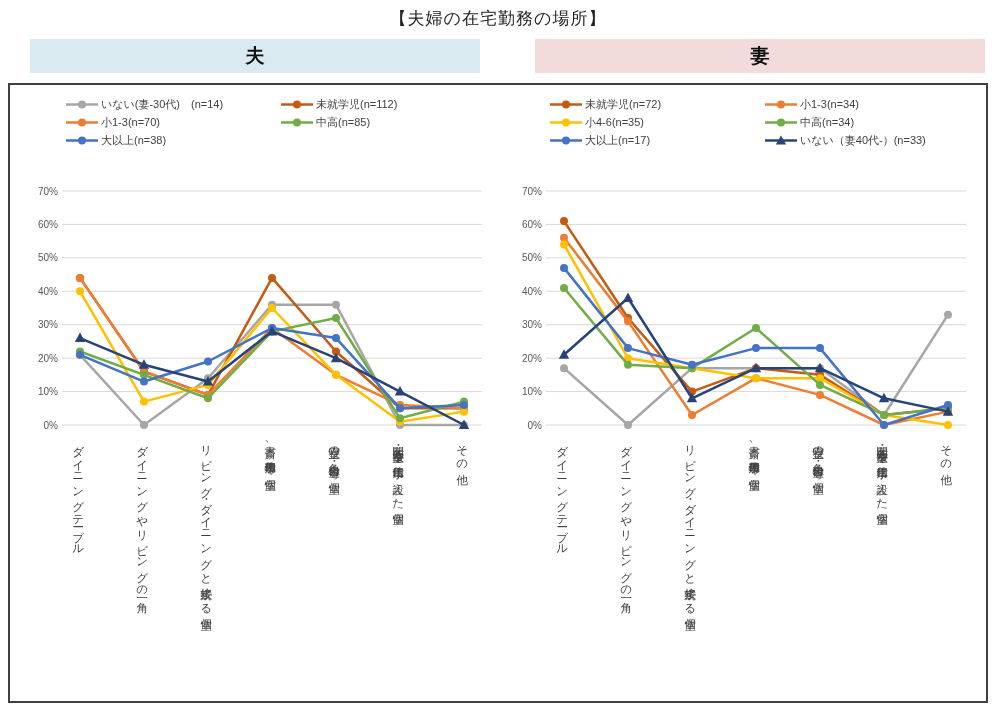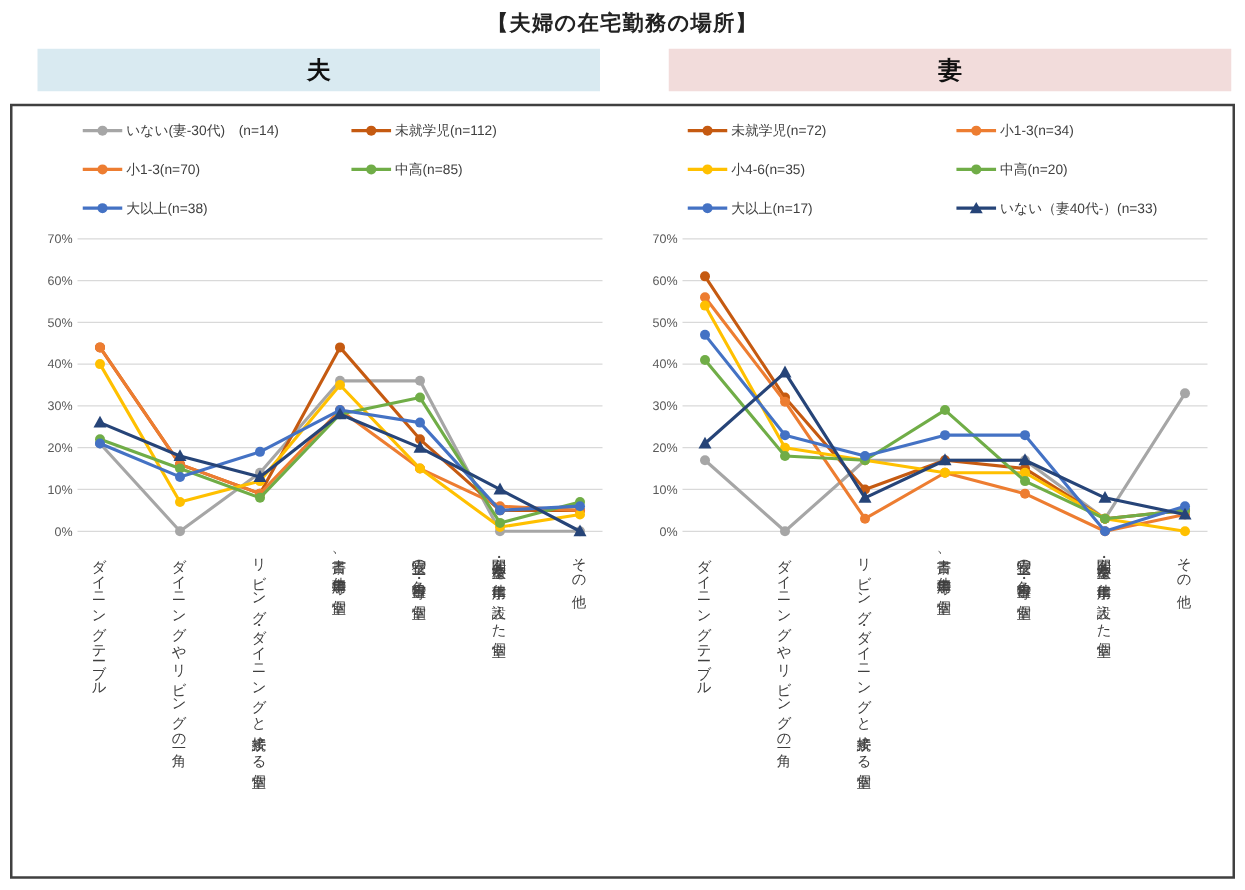--- a/index.html
+++ b/index.html
@@ -1,27 +1,27 @@
 <!DOCTYPE html>
 <html><head>
 <meta charset="utf-8">
 <style>
   * { margin:0; padding:0; box-sizing:border-box; }
   html,body { width:996px; height:712px; background:#ffffff;
     font-family:"Liberation Sans", sans-serif; }
   .page { width:996px; height:712px; padding-top:7px; }
-  .chart-title { text-align:center; font-size:17px; font-weight:700; color:#222;
+  .chart-title { text-align:center; font-size:17px; font-weight:400; color:#222;
     letter-spacing:1px; margin-bottom:9px; }
   .header-row { display:flex; margin:0 11px 0 30px; gap:55px; margin-bottom:10px; }
   .band { width:450px; height:34px; display:flex; align-items:center; justify-content:center;
     font-size:19px; font-weight:700; color:#111; }
   .chart-box { margin:0 8px; height:620px; border:2px solid #404040; background:#fff;
     display:flex; padding:6px 4px 0 4px; }
   .chart-col { flex:1; display:flex; flex-direction:column; min-width:0; }
-  .legend { display:grid; grid-template-columns:215px 1fr; row-gap:16px;
+  .legend { display:grid; grid-template-columns:215px 1fr; row-gap:3px;
     padding:6px 0 4px 52px; min-height:88px; align-content:start; }
   .legend-item { display:flex; align-items:center; gap:3px; font-size:11px; color:#3f3f3f;
     white-space:nowrap; }
   .plot-wrap { margin-left:6px; }
   svg text { font-family:"Liberation Sans", sans-serif; }
   .xlabels { position:relative; height:252px; margin-left:6px; }
   .xlabel { position:absolute; top:2px; writing-mode:vertical-rl; font-size:11.5px;
     color:#3f3f3f; line-height:1.15; letter-spacing:1px; }
 </style>
 </head>
@@ -181,21 +181,21 @@
               <line x1="0" y1="5.5" x2="32" y2="5.5" stroke="#FFC000" stroke-width="2.5"></line>
               <circle cx="16" cy="5.5" r="4" fill="#FFC000"></circle>
             </svg>
             <span>小4-6(n=35)</span>
           </div>
           <div class="legend-item">
             <svg width="32" height="11">
               <line x1="0" y1="5.5" x2="32" y2="5.5" stroke="#70AD47" stroke-width="2.5"></line>
               <circle cx="16" cy="5.5" r="4" fill="#70AD47"></circle>
             </svg>
-            <span>中高(n=20)</span>
+            <span>中高(n=34)</span>
           </div>
           <div class="legend-item">
             <svg width="32" height="11">
               <line x1="0" y1="5.5" x2="32" y2="5.5" stroke="#4472C4" stroke-width="2.5"></line>
               <circle cx="16" cy="5.5" r="4" fill="#4472C4"></circle>
             </svg>
             <span>大以上(n=17)</span>
           </div>
           <div class="legend-item">
             <svg width="32" height="11">

